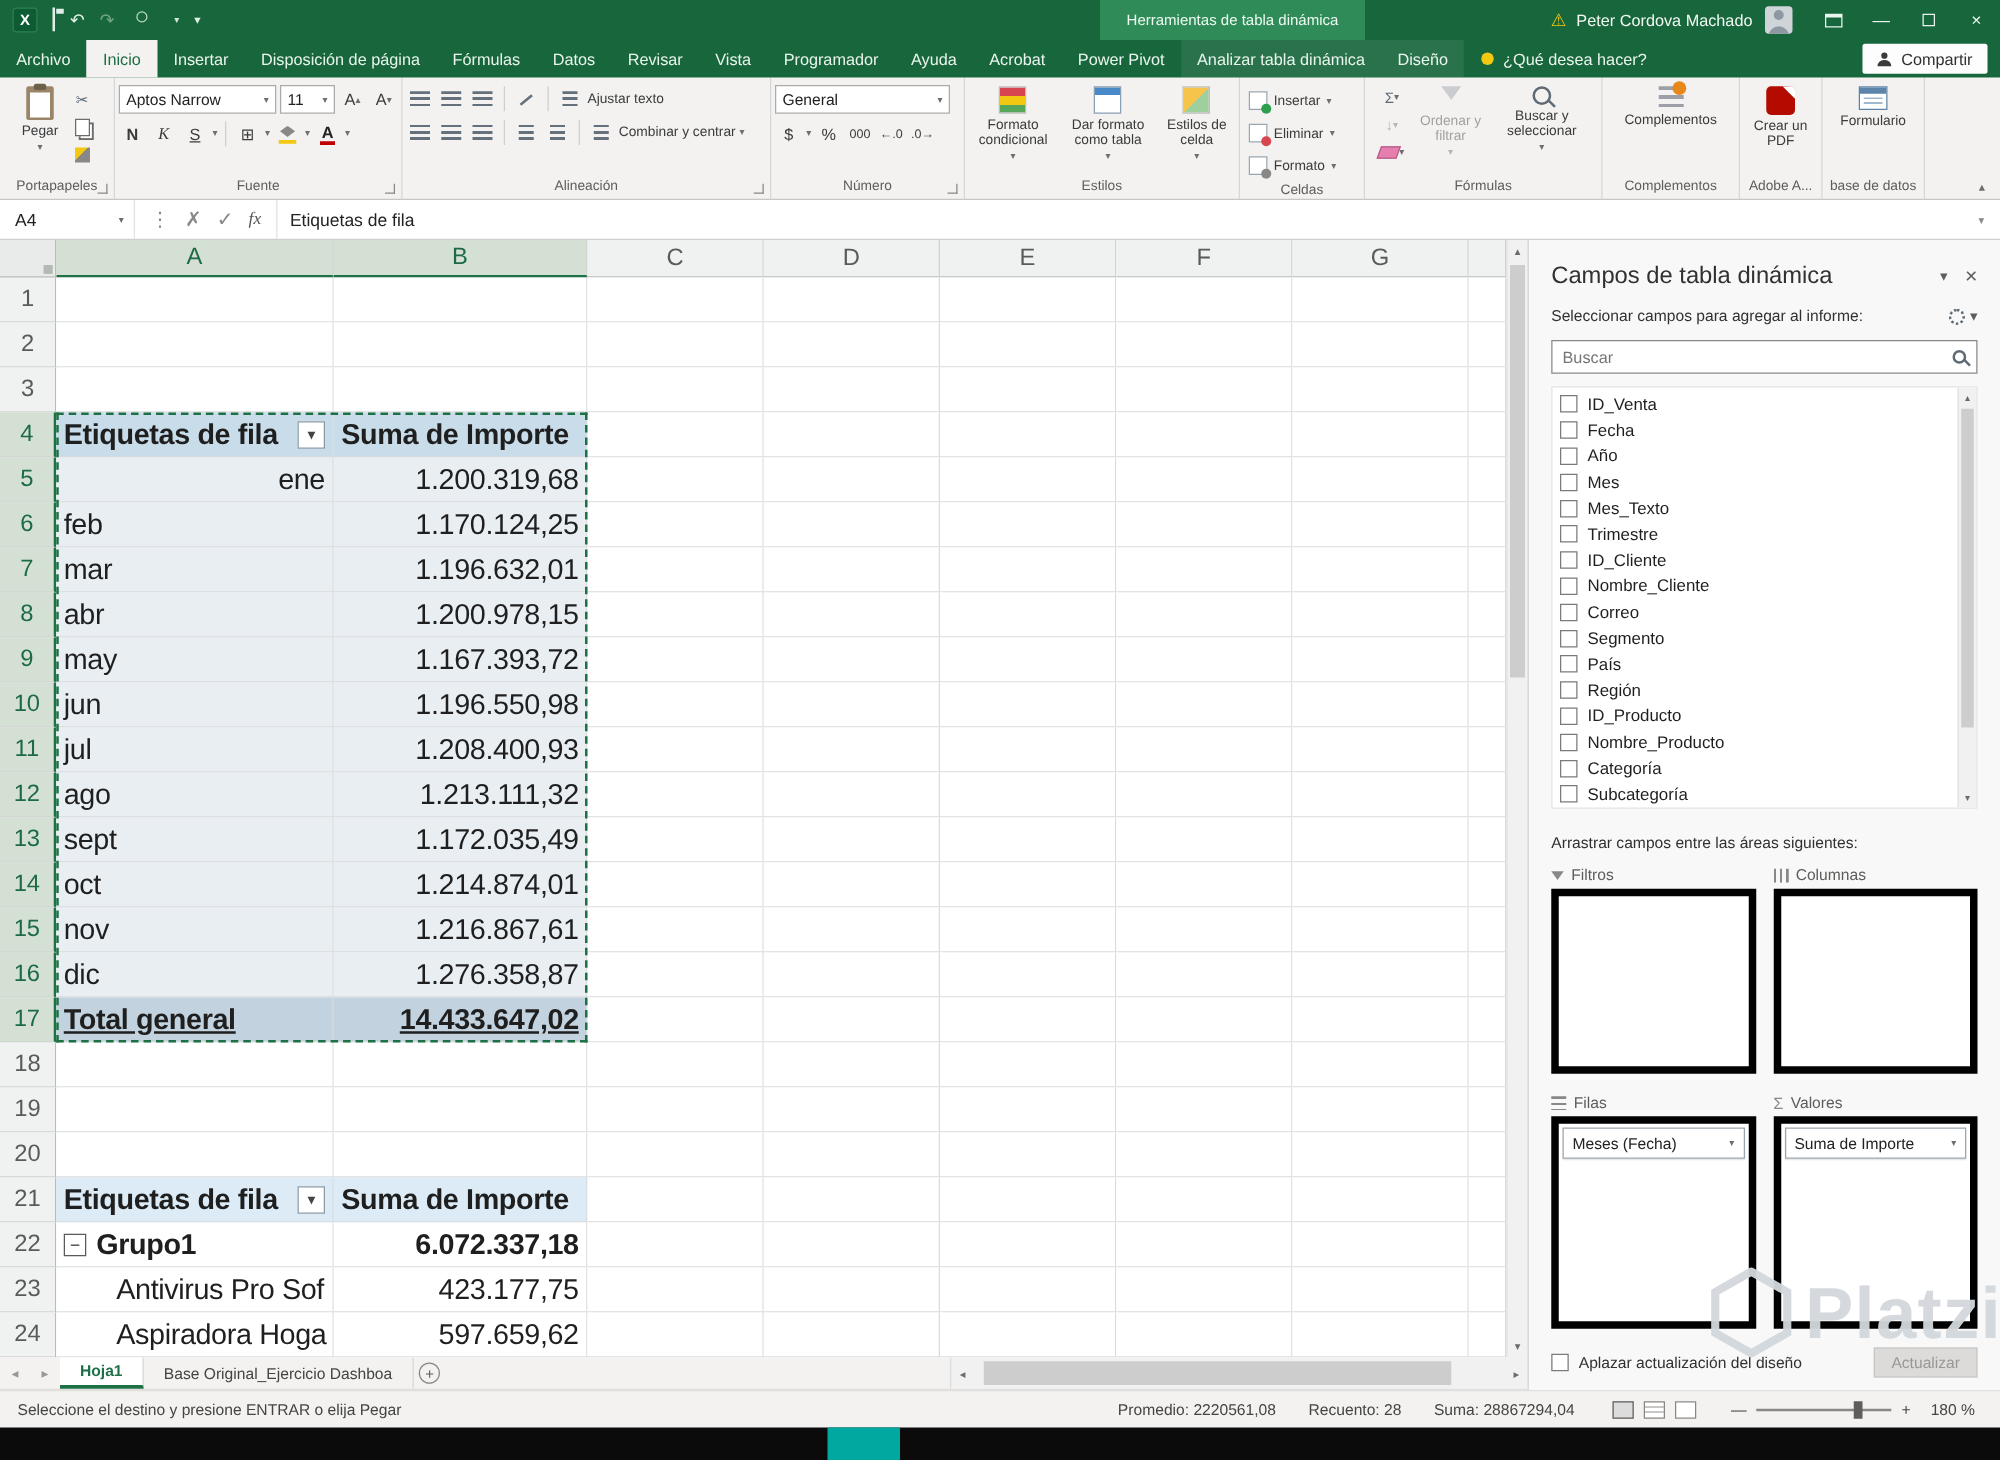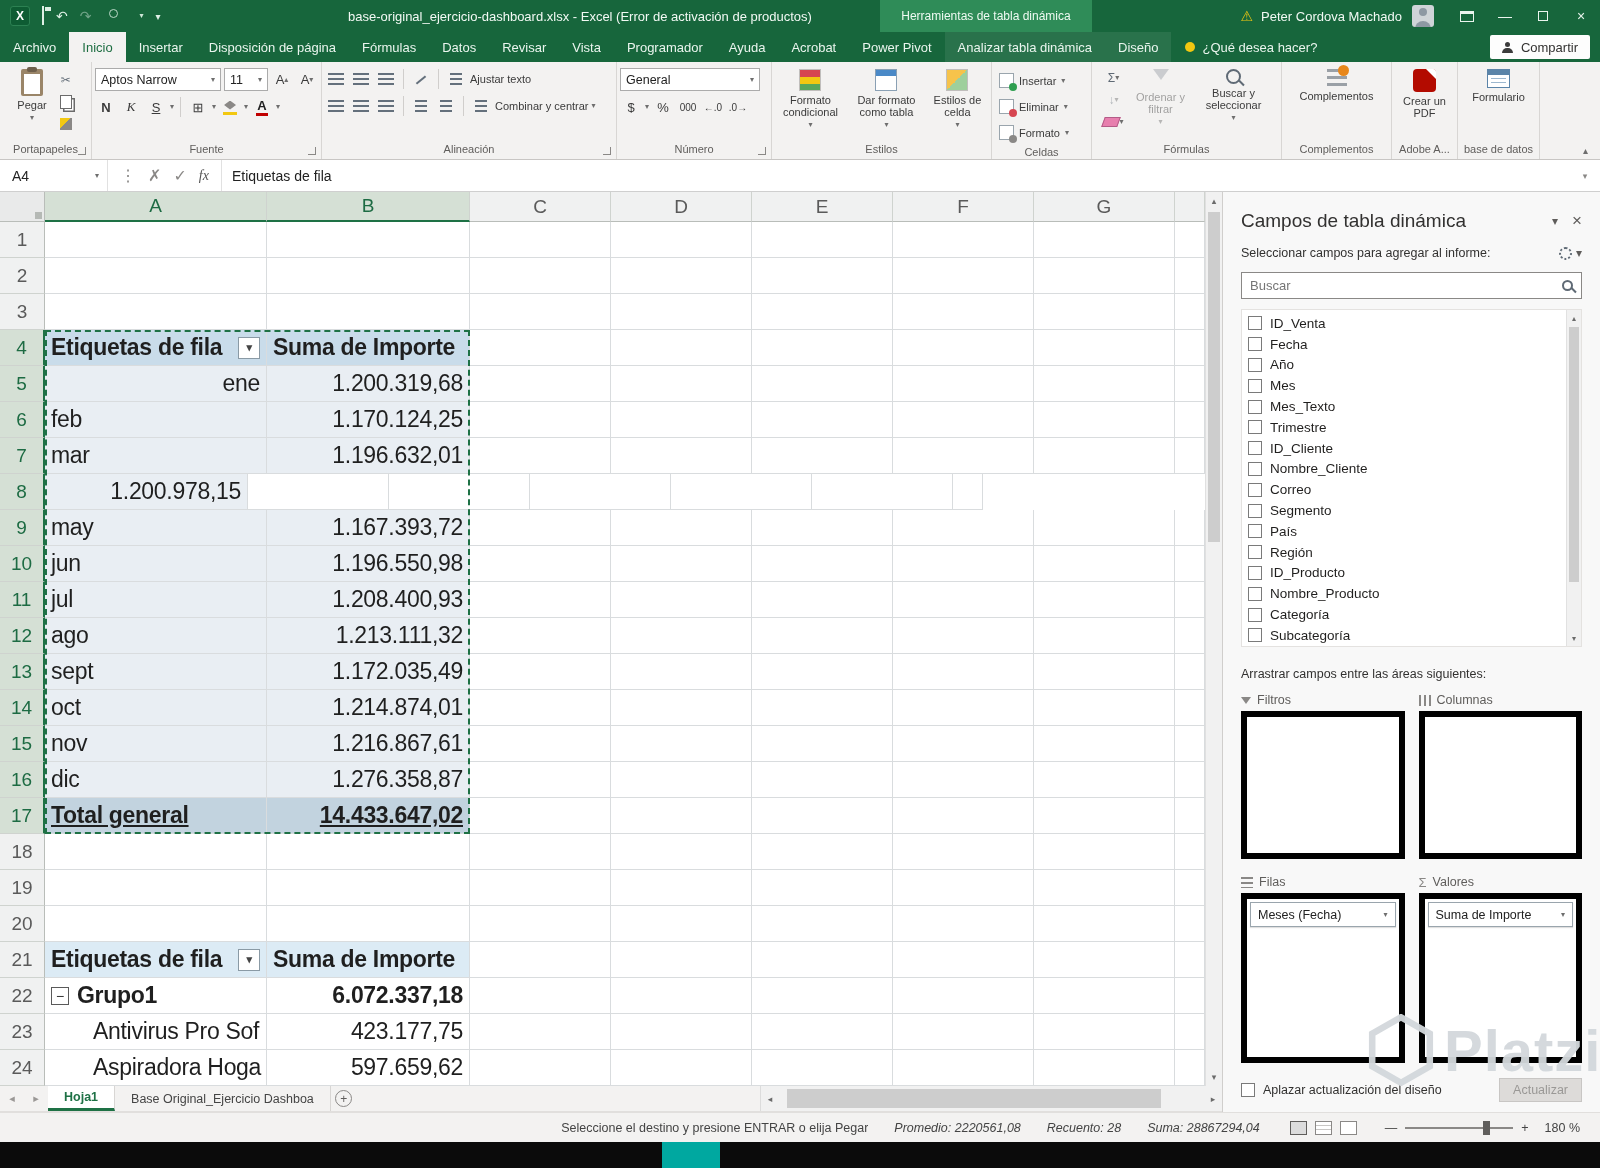--- a/index.html
+++ b/index.html
@@ -179,23 +179,23 @@
   .stab{display:flex;align-items:center;padding:0 16px;font-size:12.5px;color:#444;border-right:1px solid #d8d6d4;white-space:nowrap;}
   .stab.active{background:#fff;color:#1e7145;font-weight:700;border-bottom:3px solid #1e7145;}
   .addsheet{width:26px;display:flex;align-items:center;justify-content:center;}
   .addsheet span{width:17px;height:17px;border:1px solid #8a8886;border-radius:50%;display:flex;align-items:center;justify-content:center;font-size:12px;color:#5f5d5b;}
   .hscroll{margin-left:auto;width:462px;display:flex;align-items:stretch;background:#f1f1f1;border-left:1px solid #dcdcdc;}
   .harrow{width:18px;display:flex;align-items:center;justify-content:center;color:#6b6b6b;font-size:9px;}
   .htrack{flex:1;position:relative;}
   .hthumb{position:absolute;top:3px;bottom:3px;left:8px;width:88%;background:#cdcdcd;}
 
   
-  #statusbar{position:absolute;top:1112px;left:0;right:0;height:30px;background:#f3f2f1;border-top:1px solid #e1dfdd;display:flex;align-items:center;padding:0 14px;font-size:12.5px;color:#444;z-index:31;text-align:right;}
+  #statusbar{position:absolute;top:1112px;left:0;right:0;height:30px;background:#f3f2f1;border-top:1px solid #e1dfdd;display:flex;align-items:center;padding:0 14px;font-size:12.5px;color:#444;z-index:31;}
   .sb-msg{flex:1;white-space:nowrap;overflow:hidden;}
-  .sb-stat{margin-left:26px;white-space:nowrap;font-style:italic;}
+  .sb-stat{margin-left:26px;white-space:nowrap;}
   .sb-views{display:flex;align-items:center;gap:8px;margin-left:30px;}
   .vicon{width:17px;height:14px;border:1px solid #8a8886;background:#fff;}
   .vicon.sel{background:#dcdcdc;border-color:#5f5d5b;}
   .vicon.lines{background:linear-gradient(180deg,#fff 0 3px,#c8c6c4 3px 4px,#fff 4px 7px,#c8c6c4 7px 8px,#fff 8px);}
   .sb-zoom{display:flex;align-items:center;gap:8px;margin-left:28px;}
   .zline{width:108px;height:2px;background:#8a8886;position:relative;}
   .zthumb{position:absolute;top:-6px;left:72%;width:7px;height:14px;background:#605e5c;}
   .sb-zoomlabel{margin-left:16px;margin-right:6px;white-space:nowrap;}
 
   
@@ -216,21 +216,20 @@
       <span class="xlogo">X</span>
       <span><span class="ic-save"></span></span>
       <span class="qglyph">↶</span>
       <span class="qglyph dis">↷</span>
       <span><span class="ic-page"></span></span>
       <span><span class="ic-pagem"></span></span>
       <span><span class="ic-page"></span></span>
       <span class="dd">▾</span>
       <span class="qglyph" style="font-size:10px;">▾</span>
     </div>
-    <div class="doc-title">base-original_ejercicio-dashboard.xlsx - Excel (Error de activación de productos)</div>
     <div class="ctx-hdr">Herramientas de tabla dinámica</div>
     <div class="tb-right">
       <span class="warn">⚠</span>
       <span class="tb-user">Peter Cordova Machado</span>
       <span class="ic-avatar"></span>
       <span class="winbtn">
           <span class="ic-winrect"></span>
         </span>
       <span class="winbtn">—</span>
       <span class="winbtn">
@@ -622,20 +621,23 @@
           </div>
           <div class="cell" style="width: 141px;"></div>
           <div class="cell" style="width: 141px;"></div>
           <div class="cell" style="width: 141px;"></div>
           <div class="cell" style="width: 141px;"></div>
           <div class="cell" style="width: 141px;"></div>
           <div class="cell" style="width: 30px;"></div>
         </div>
         <div class="grow">
           <div class="rh sel">8</div>
+          <div class="cell sel" style="width: 222px;">
+            <span>abr</span>
+          </div>
           <div class="cell sel num" style="width: 203px;">
             <span>1.200.978,15</span>
           </div>
           <div class="cell" style="width: 141px;"></div>
           <div class="cell" style="width: 141px;"></div>
           <div class="cell" style="width: 141px;"></div>
           <div class="cell" style="width: 141px;"></div>
           <div class="cell" style="width: 141px;"></div>
           <div class="cell" style="width: 30px;"></div>
         </div>

